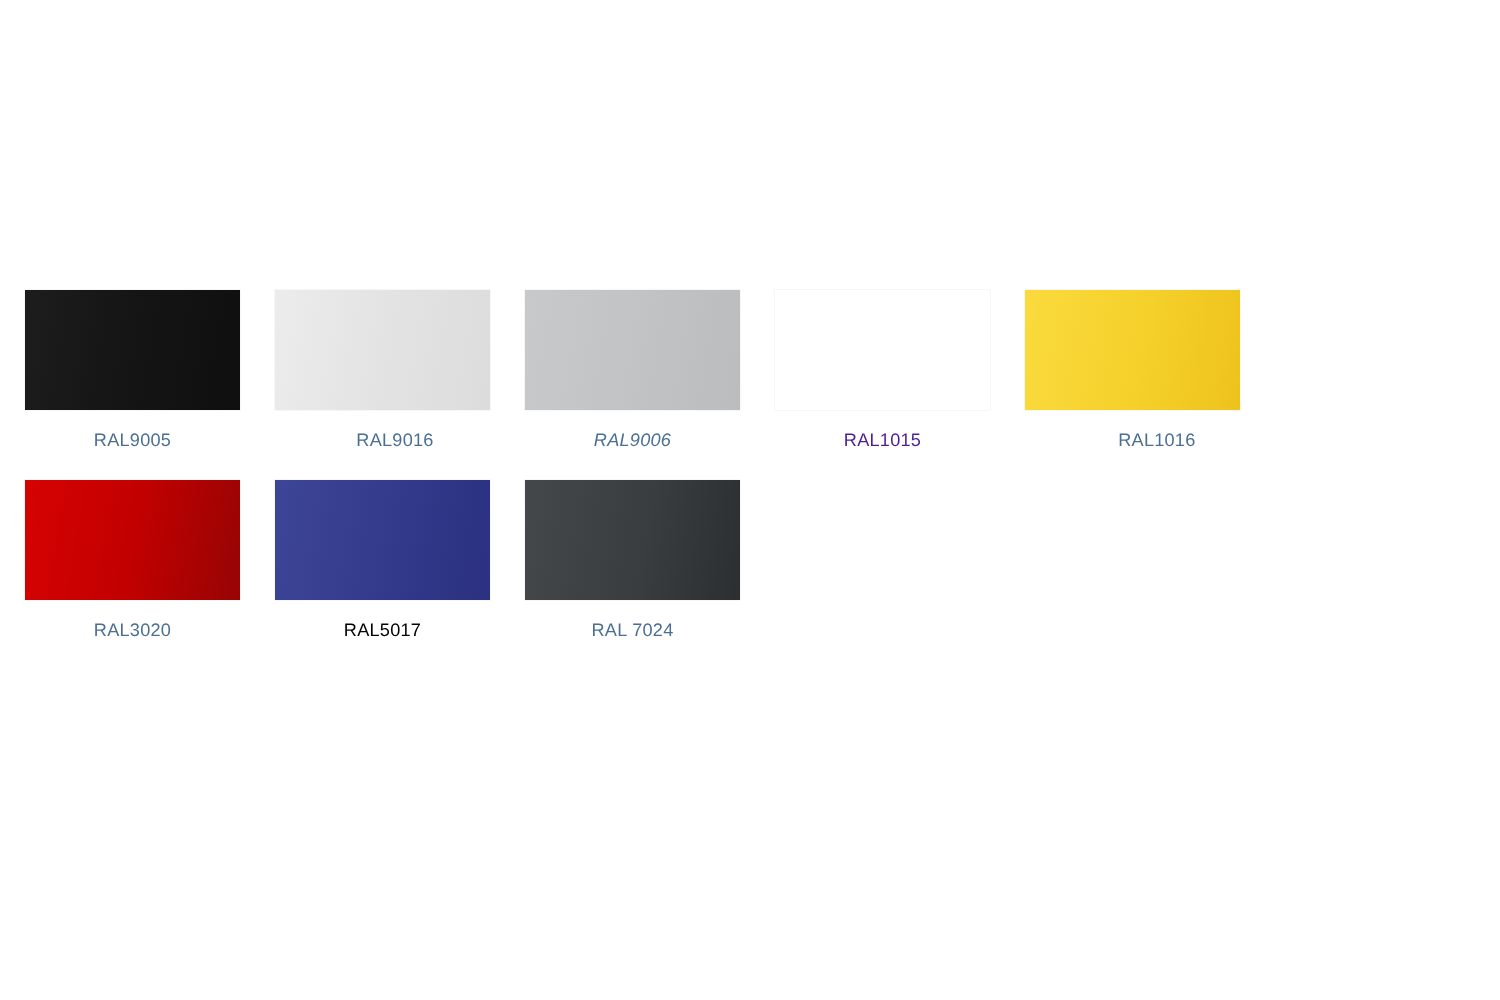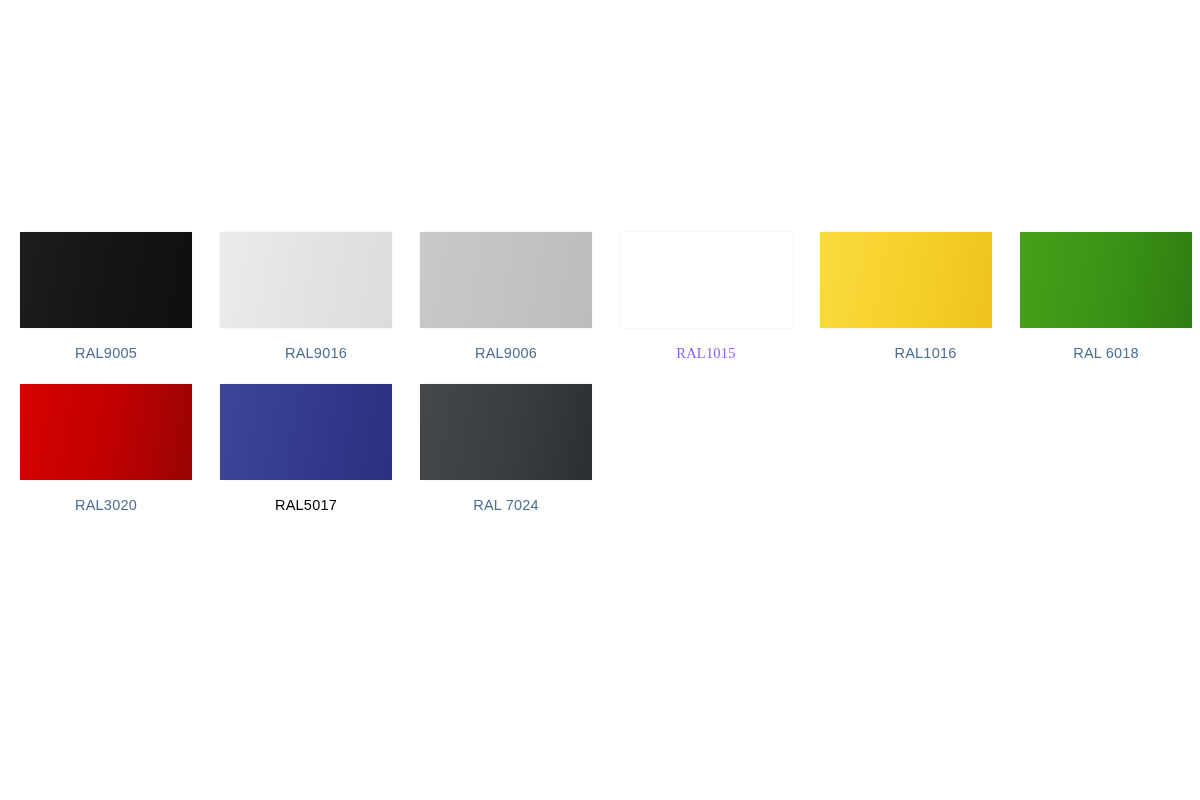--- a/index.html
+++ b/index.html
@@ -67,37 +67,33 @@
       <div class="swatch-label" style="color: rgb(74, 111, 147);">RAL9005</div>
     </div>
 
     <div class="swatch-cell">
       <div class="swatch-chip" style="background: linear-gradient(100deg, rgb(236, 236, 236) 0%, rgb(227, 227, 227) 50%, rgb(220, 220, 220) 100%);"></div>
       <div class="swatch-label" style="color: rgb(74, 111, 147); margin-left: 20px;">RAL9016</div>
     </div>
 
     <div class="swatch-cell">
       <div class="swatch-chip" style="background: linear-gradient(100deg, rgb(200, 201, 202) 0%, rgb(194, 195, 196) 50%, rgb(187, 188, 189) 100%);"></div>
-      <div class="swatch-label" style="color: rgb(74, 111, 147);">RAL9006</div>
+      <div class="swatch-label" style="color: rgb(74, 111, 147); font-style: italic;">RAL9006</div>
     </div>
 
     <div class="swatch-cell">
       <div class="swatch-chip"></div>
-      <div class="swatch-label" style="color: #8b5cf6; font-family: Liberation Serif, serif;">RAL1015</div>
+      <div class="swatch-label" style="color: #4c1d95;">RAL1015</div>
     </div>
 
     <div class="swatch-cell">
       <div class="swatch-chip" style="background: linear-gradient(100deg, rgb(250, 218, 61) 0%, rgb(245, 208, 42) 55%, rgb(238, 194, 28) 100%);"></div>
       <div class="swatch-label" style="color: rgb(74, 111, 147); margin-left: 39px;">RAL1016</div>
     </div>
 
-    <div class="swatch-cell">
-      <div class="swatch-chip" style="background: linear-gradient(100deg, rgb(70, 161, 25) 0%, rgb(58, 146, 21) 55%, rgb(46, 125, 18) 100%);"></div>
-      <div class="swatch-label" style="color: rgb(74, 111, 147);">RAL 6018</div>
-    </div>
 
   </div>
 
   <div class="swatch-row">
 
     <div class="swatch-cell">
       <div class="swatch-chip" style="background: linear-gradient(100deg, rgb(214, 2, 2) 0%, rgb(194, 0, 0) 50%, rgb(151, 4, 4) 100%);"></div>
       <div class="swatch-label" style="color: rgb(74, 111, 147);">RAL3020</div>
     </div>
 

